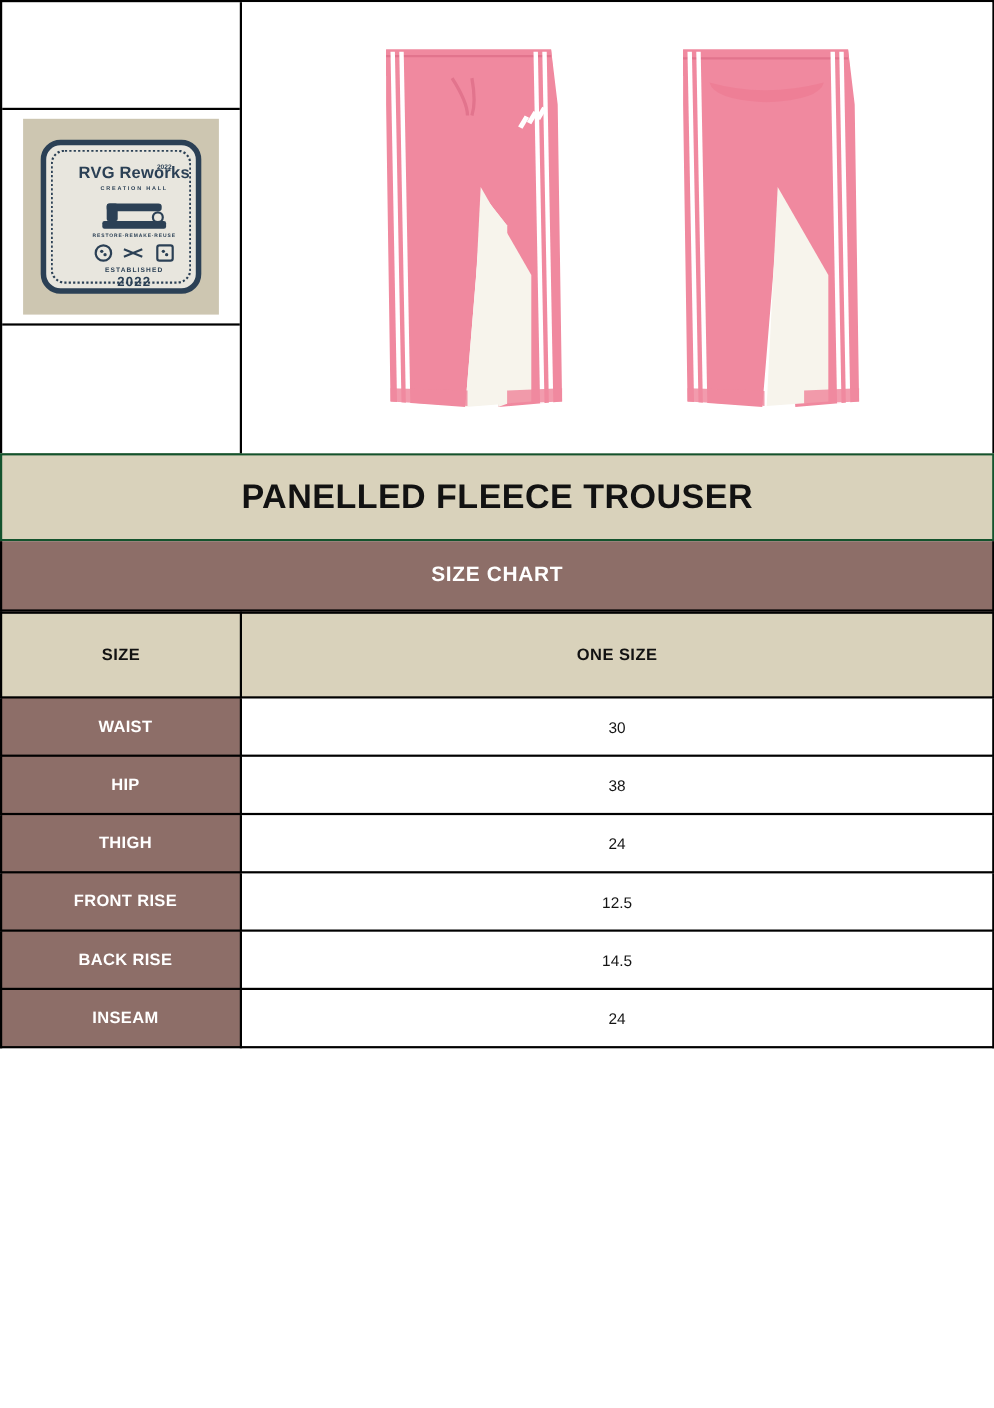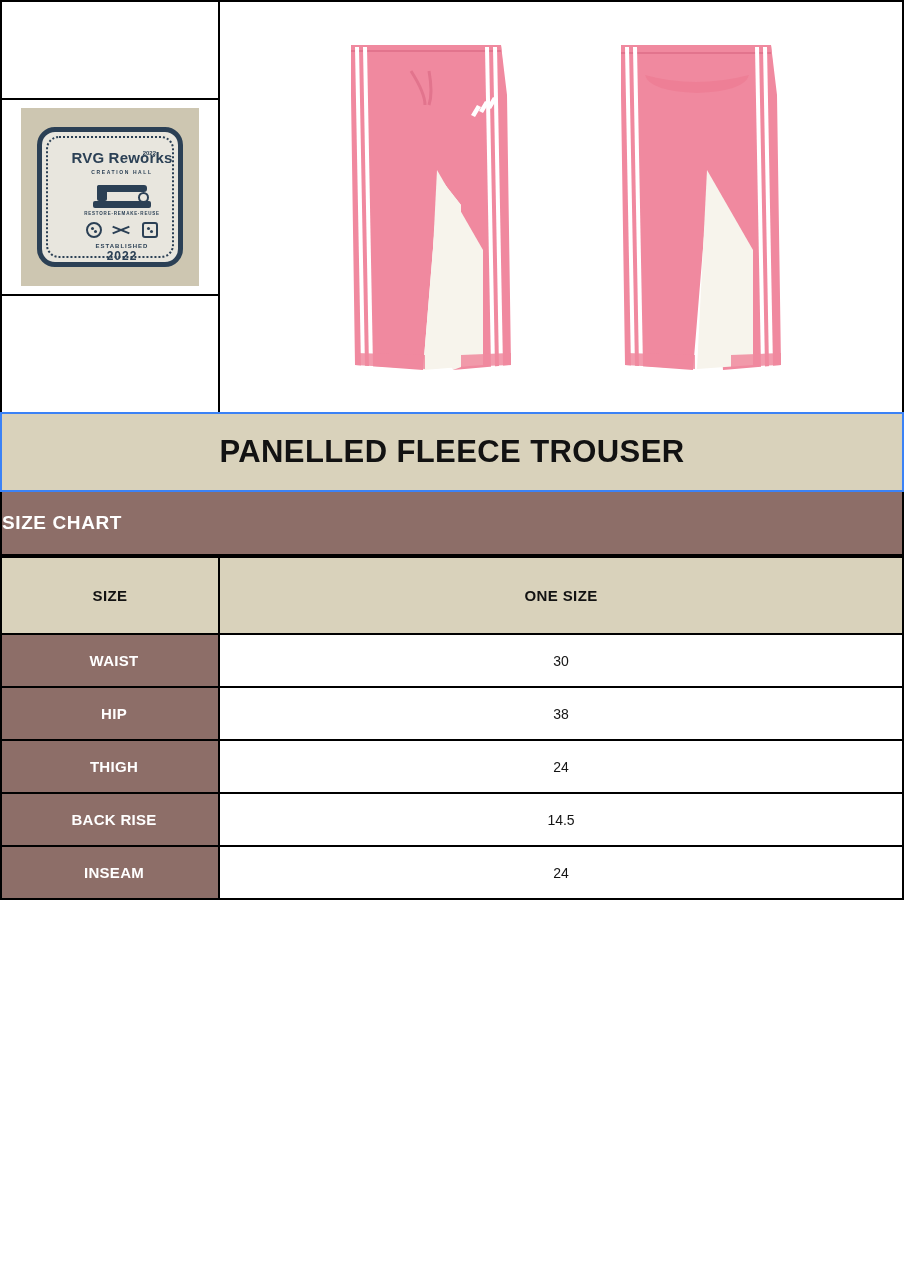--- a/index.html
+++ b/index.html
@@ -230,42 +230,42 @@
     justify-content: center;
     gap: 40px;
   }
 
   
   .title-bar {
     width: 904px;
     height: 80px;
     box-sizing: border-box;
     background: #d9d2bb;
-    border: 2px solid #3b82f6;
+    border: 2px solid #14532d;
     display: flex;
     align-items: center;
     justify-content: center;
   }
   .title-bar .title-text {
     font-size: 31px;
     font-weight: 700;
     letter-spacing: 0.4px;
     color: #121212;
   }
 
   .sizechart-bar {
     width: 904px;
     height: 64px;
     box-sizing: border-box;
     background: #8d6e68;
     border: 2px solid #000;
     border-top: none;
     display: flex;
     align-items: center;
-    justify-content: flex-start;
+    justify-content: center;
   }
   .sizechart-bar .sc-text {
     font-size: 19px;
     font-weight: 700;
     color: #ffffff;
     letter-spacing: 0.6px;
   }
 
   
   table.size-table {
@@ -420,20 +420,24 @@
       </tr>
       <tr>
         <td class="row-label">HIP</td>
         <td class="row-value">38</td>
       </tr>
       <tr>
         <td class="row-label">THIGH</td>
         <td class="row-value">24</td>
       </tr>
       <tr>
+        <td class="row-label">FRONT RISE</td>
+        <td class="row-value">12.5</td>
+      </tr>
+      <tr>
         <td class="row-label">BACK RISE</td>
         <td class="row-value">14.5</td>
       </tr>
       <tr>
         <td class="row-label">INSEAM</td>
         <td class="row-value">24</td>
       </tr>
     </tbody>
   </table>
 

